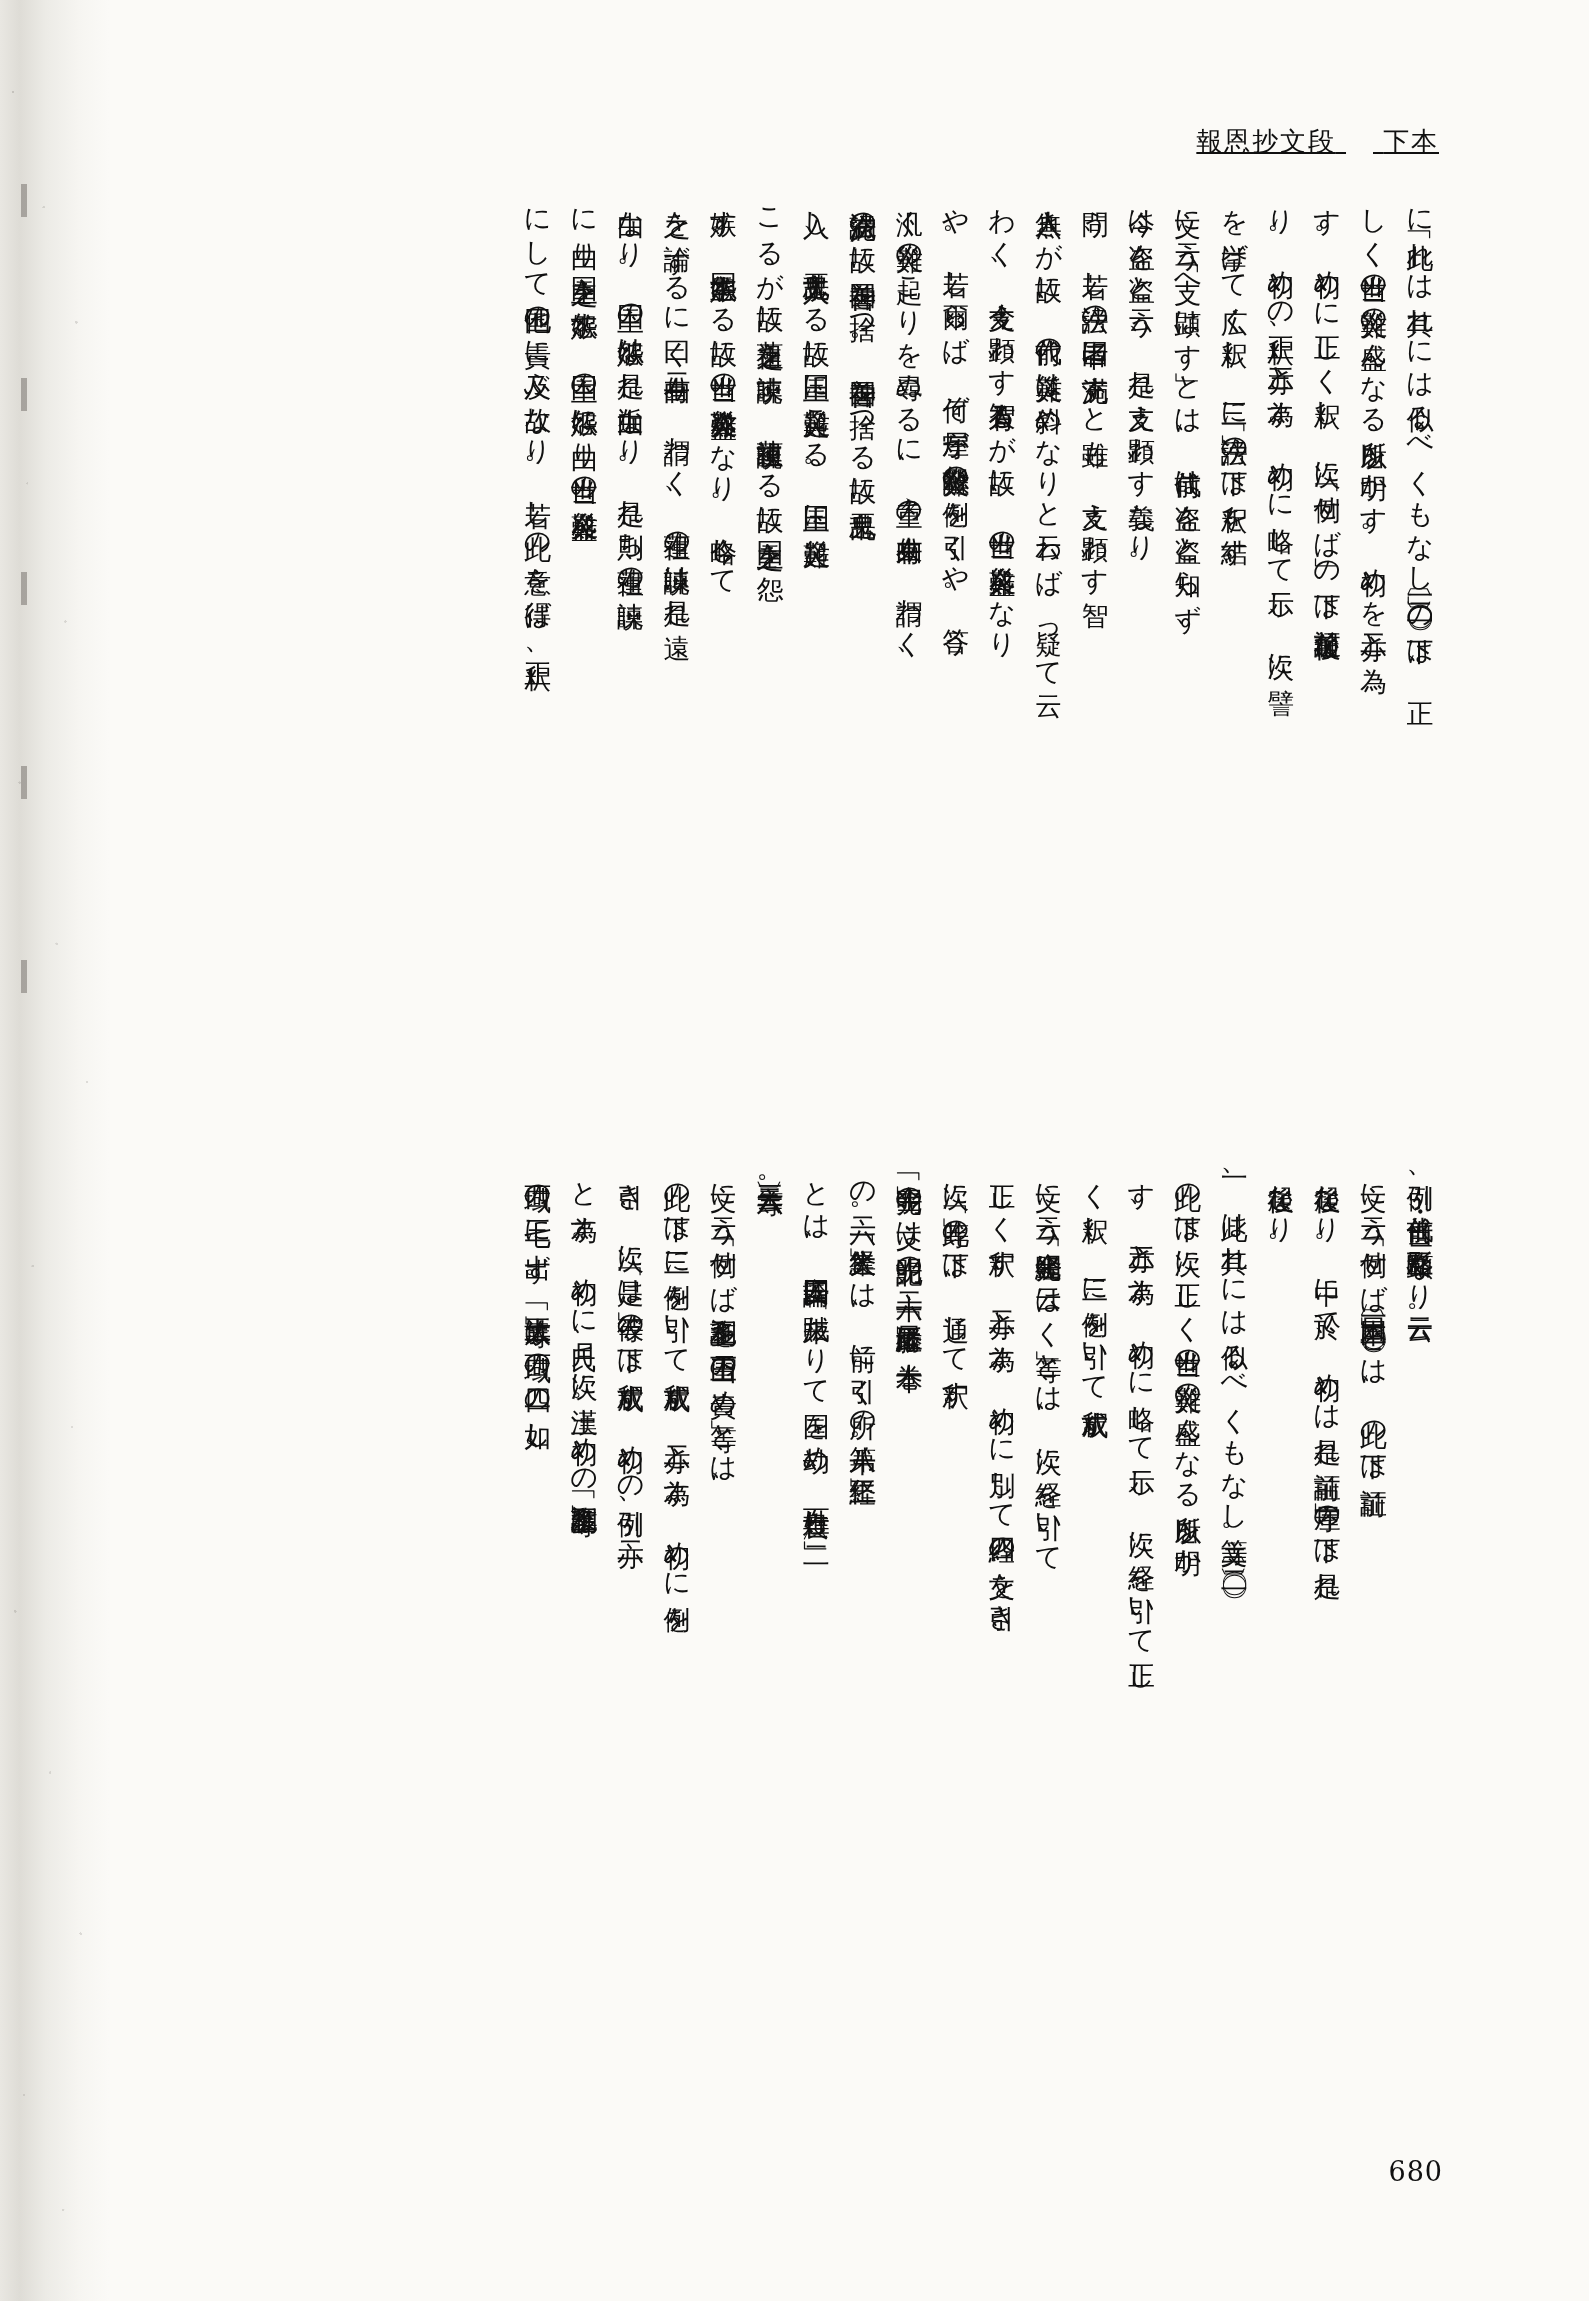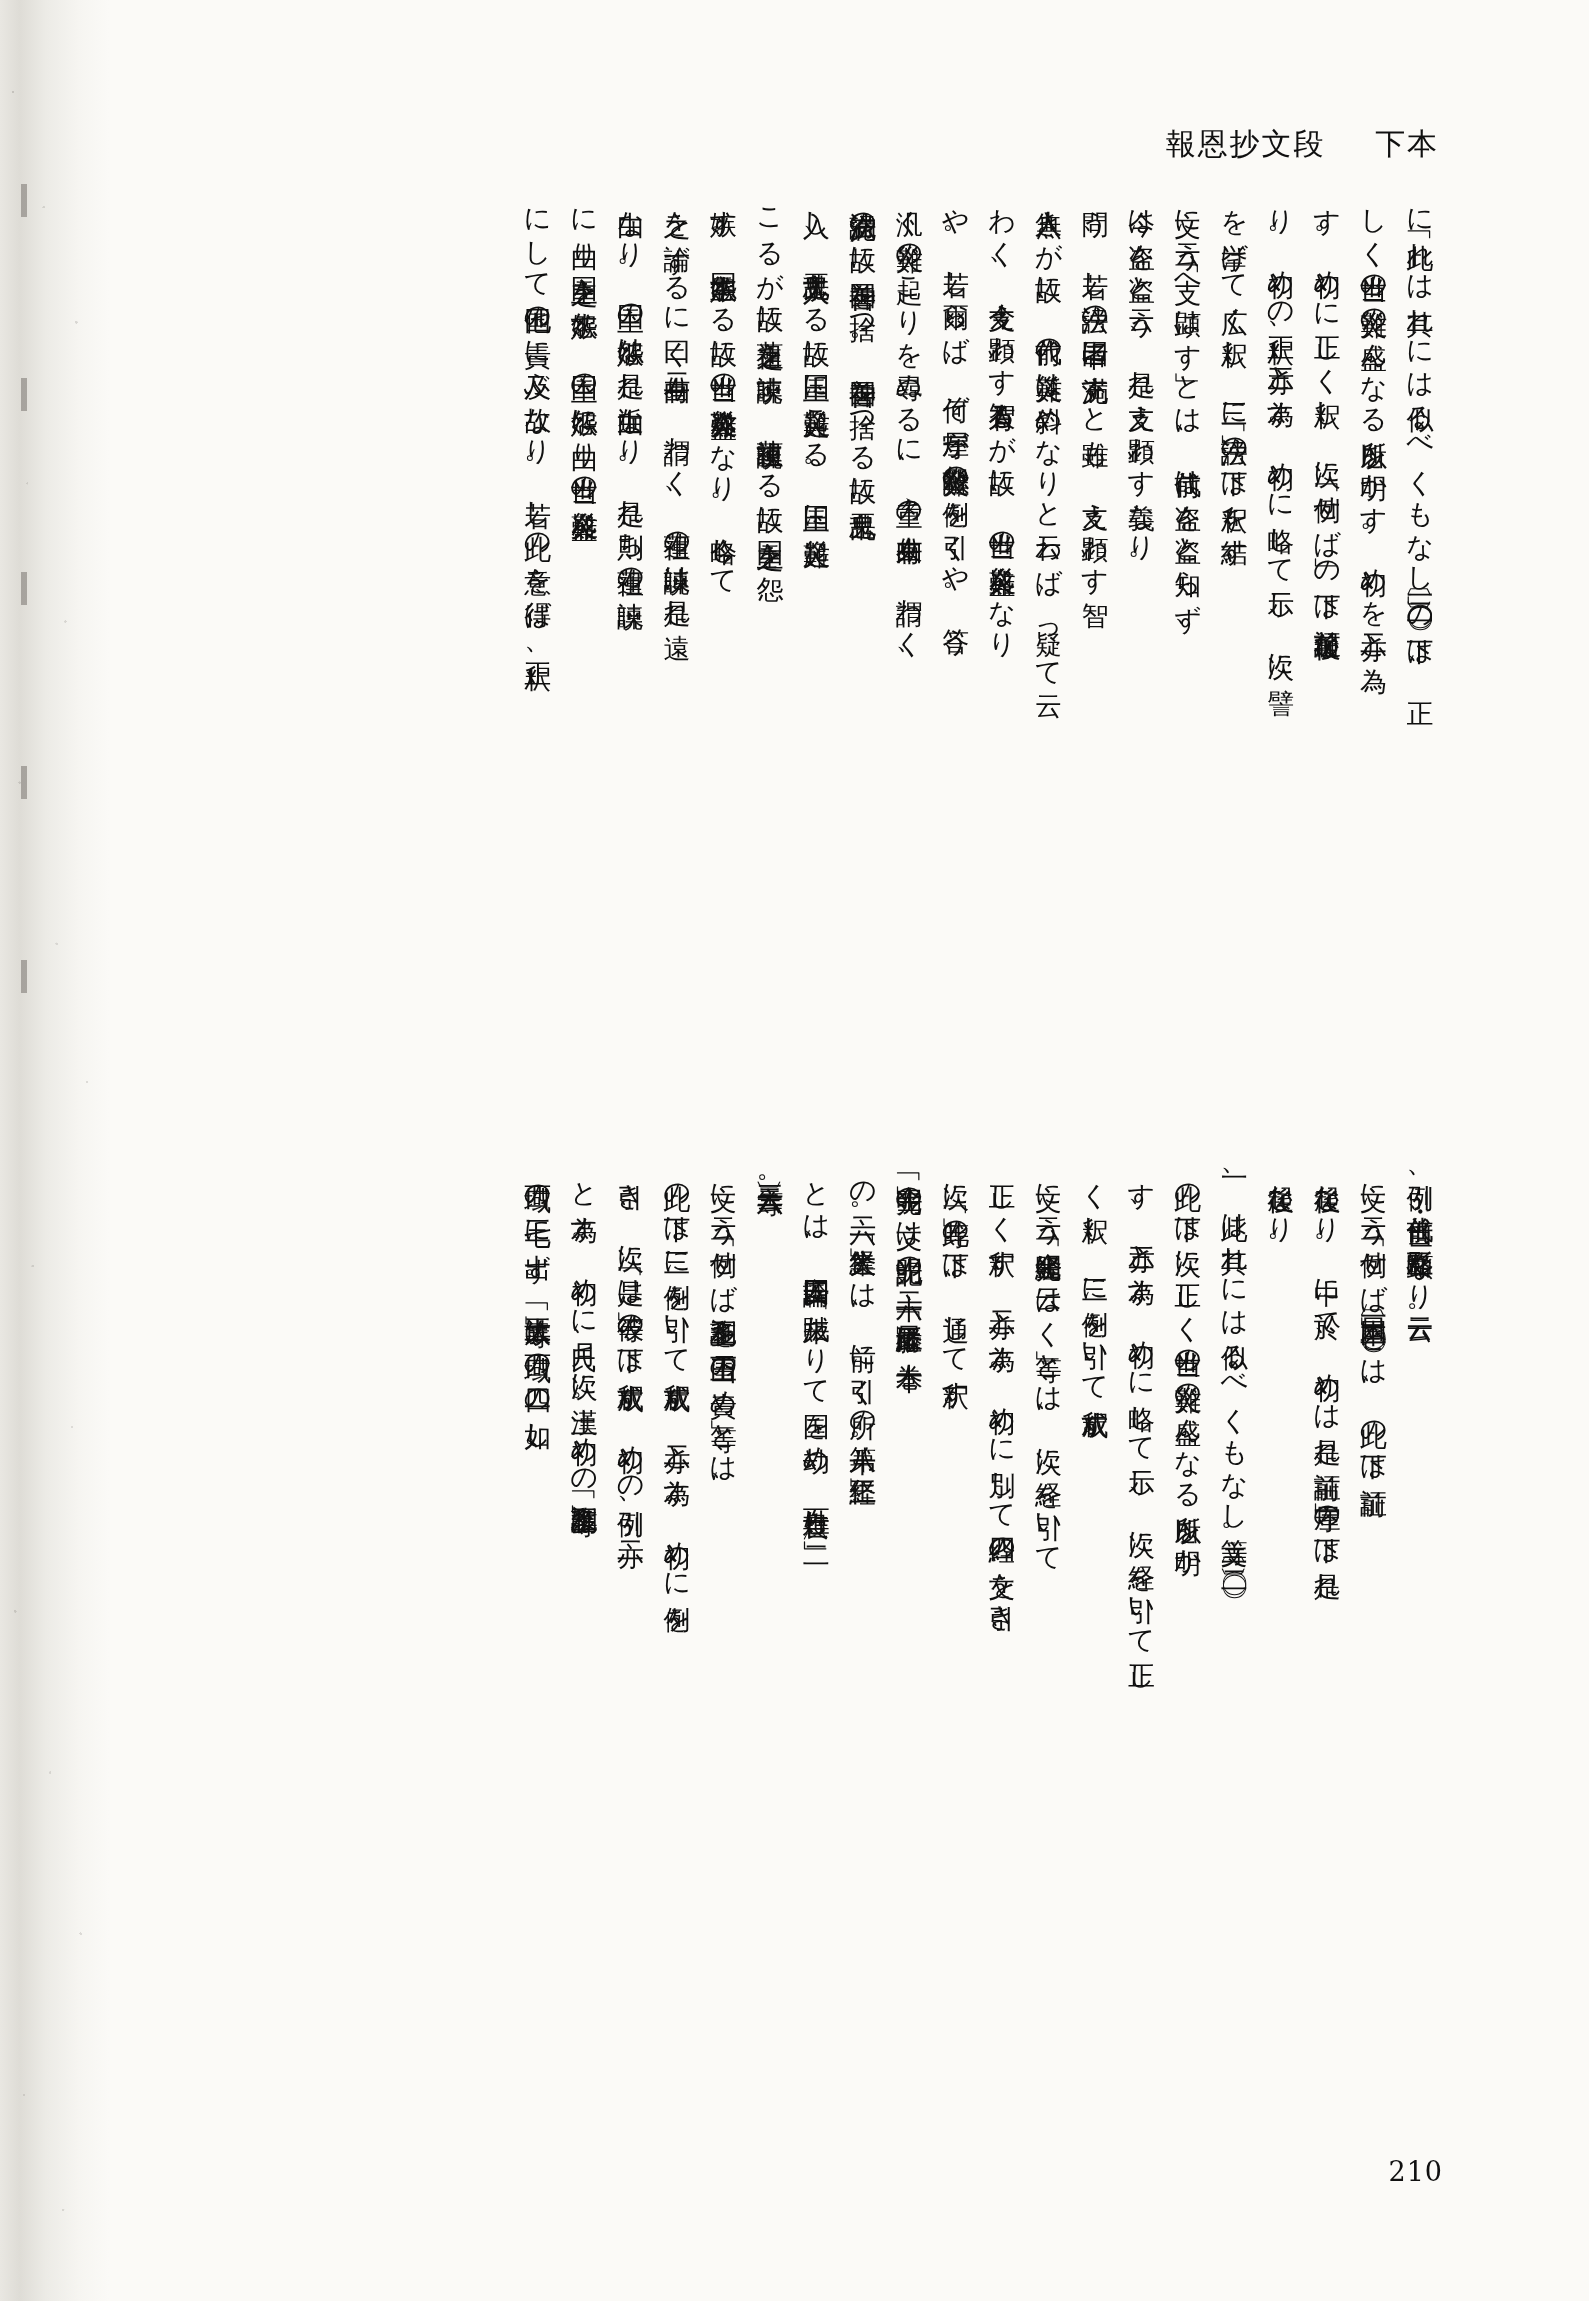--- a/index.html
+++ b/index.html
@@ -60,23 +60,24 @@
       to bottom,
       rgba(120,115,110,.55) 0px, rgba(120,115,110,.55) 33px,
       transparent 33px, transparent 194px);
   }
 
   
   .running-head {
     position: absolute;
     top: 124px;
     right: 150px;
-    font-size: 30px;
+    font-size: 26px;
     letter-spacing: 1.9px;
     white-space: nowrap;
+    text-decoration: underline;
   }
   .running-head .rh-gap { display: inline-block; width: 27px; }
 
   
   .folio {
     position: absolute;
     right: 146px;
     bottom: 115px;
     font-size: 27px;
     letter-spacing: 1px;
@@ -160,15 +161,15 @@
       <div class="col">の六二。「大集経」とは、前に引く所の第八十。「仁王経」</div>
       <div class="col">とは、安国論四に「賊来たりて国を劫め、百姓亡喪し」〔二</div>
       <div class="col">三六〕等云云。</div>
       <div class="col">文に云う「例せば訖利多王を雪山下王の責め」等とは、</div>
       <div class="col">此の下は三に例を引いて釈成す、亦二と為す。初めに例を</div>
       <div class="col">引き、次に「是は彼等」の下は釈成す。初めの引例、亦二</div>
       <div class="col">と為す。初めに月氏、次に漢土。初めの「訖利多王」等は</div>
       <div class="col">西域の三七に出ず。「大族王」等は西域の四二の如し。</div>
     </div>
 
-  <div class="folio">210</div>
+  <div class="folio">680</div>
 </div>
 
 
 </body></html>

